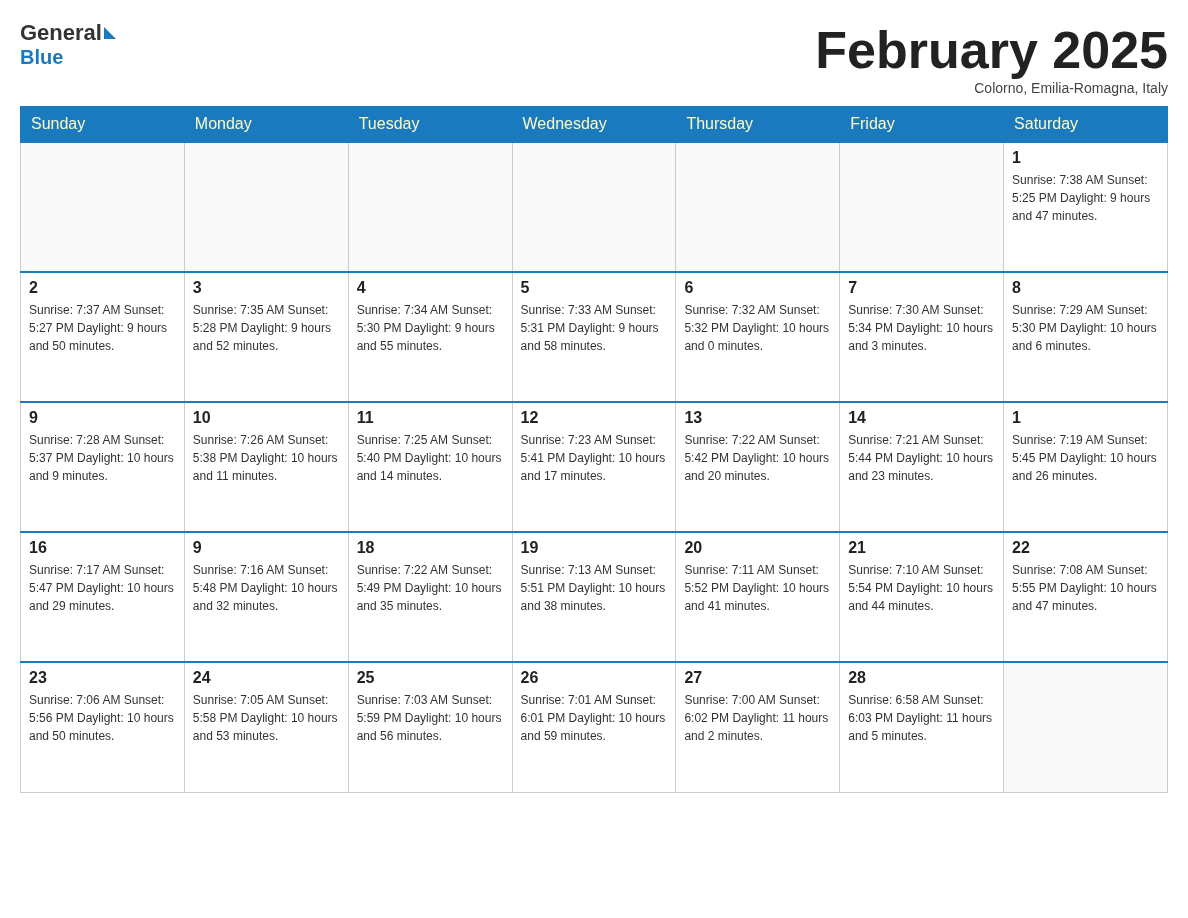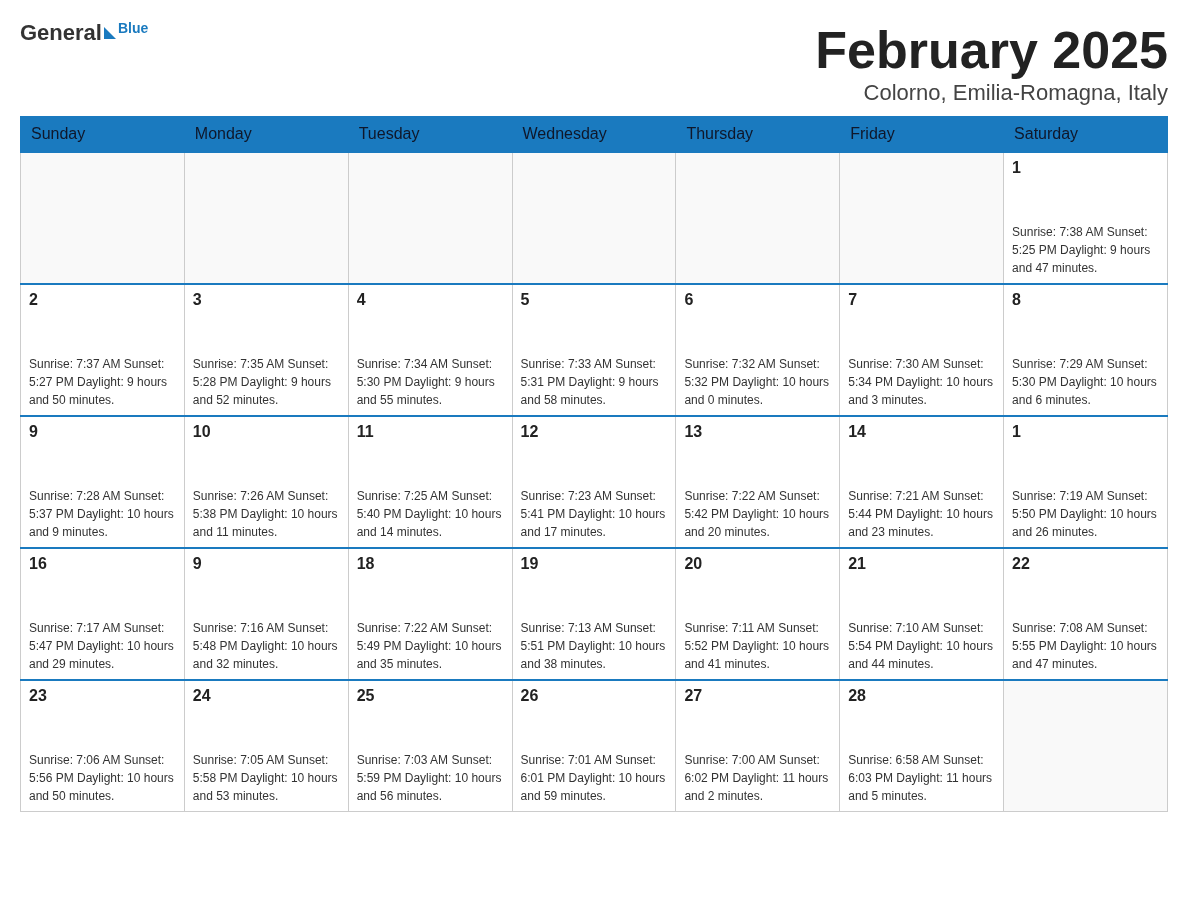--- a/index.html
+++ b/index.html
@@ -11,21 +11,21 @@
       min-height: 918px;
     }
     .header {
       display: flex;
       justify-content: space-between;
       align-items: flex-start;
       margin-bottom: 10px;
     }
     .logo {
       display: flex;
-      flex-direction: row;
+      flex-direction: column;
       align-items: flex-start;
     }
     .logo-text {
       display: flex;
       align-items: center;
       font-size: 22px;
       font-weight: bold;
       color: #333;
     }
     .logo-general { color: #333; }
@@ -34,44 +34,44 @@
       height: 0;
       border-left: 12px solid #1a7abf;
       border-top: 12px solid transparent;
       border-bottom: 0px solid transparent;
       display: inline-block;
       margin: 0 2px;
       vertical-align: middle;
     }
     .logo-blue {
       color: #1a7abf;
-      font-size: 14px;
+      font-size: 20px;
       font-weight: bold;
     }
     .title-area {
       text-align: right;
     }
     .month-title {
       font-size: 52px;
       font-weight: bold;
       color: #222;
       text-align: center;
     }
     .subtitle {
-      font-size: 22px;
+      font-size: 14px;
       color: #444;
     }
     .calendar {
       width: 100%;
       border-collapse: collapse;
       margin-top: 5px;
     }
     .calendar th {
       background-color: #1a7abf;
-      color: #0f172a;
+      color: #fef9c3;
       text-align: left;
       padding: 8px 10px;
       font-size: 16px;
       font-weight: normal;
       border: 1px solid #1a7abf;
     }
     .calendar td {
       vertical-align: top;
       padding: 6px 8px;
       border: 1px solid #ccc;
@@ -90,21 +90,20 @@
       font-size: 16px;
       font-weight: bold;
       color: #222;
       margin-bottom: 4px;
       display: block;
     }
     .day-info {
       font-size: 12px;
       color: #333;
       line-height: 1.5;
-      margin-top: 46px;
     }
     .calendar tr td {
       height: 130px;
     }
     .last-row td {
       height: 110px;
     }
   </style>
 </head>
 <body>
@@ -227,21 +226,21 @@
         </td>
         <td>
           <span class="day-number">14</span>
           <div class="day-info">Sunrise: 7:21 AM
 Sunset: 5:44 PM
 Daylight: 10 hours and 23 minutes.</div>
         </td>
         <td>
           <span class="day-number">1</span>
           <div class="day-info">Sunrise: 7:19 AM
-Sunset: 5:50 PM
+Sunset: 5:45 PM
 Daylight: 10 hours and 26 minutes.</div>
         </td>
       </tr>
       <tr>
         <td>
           <span class="day-number">16</span>
           <div class="day-info">Sunrise: 7:17 AM
 Sunset: 5:47 PM
 Daylight: 10 hours and 29 minutes.</div>
         </td>

